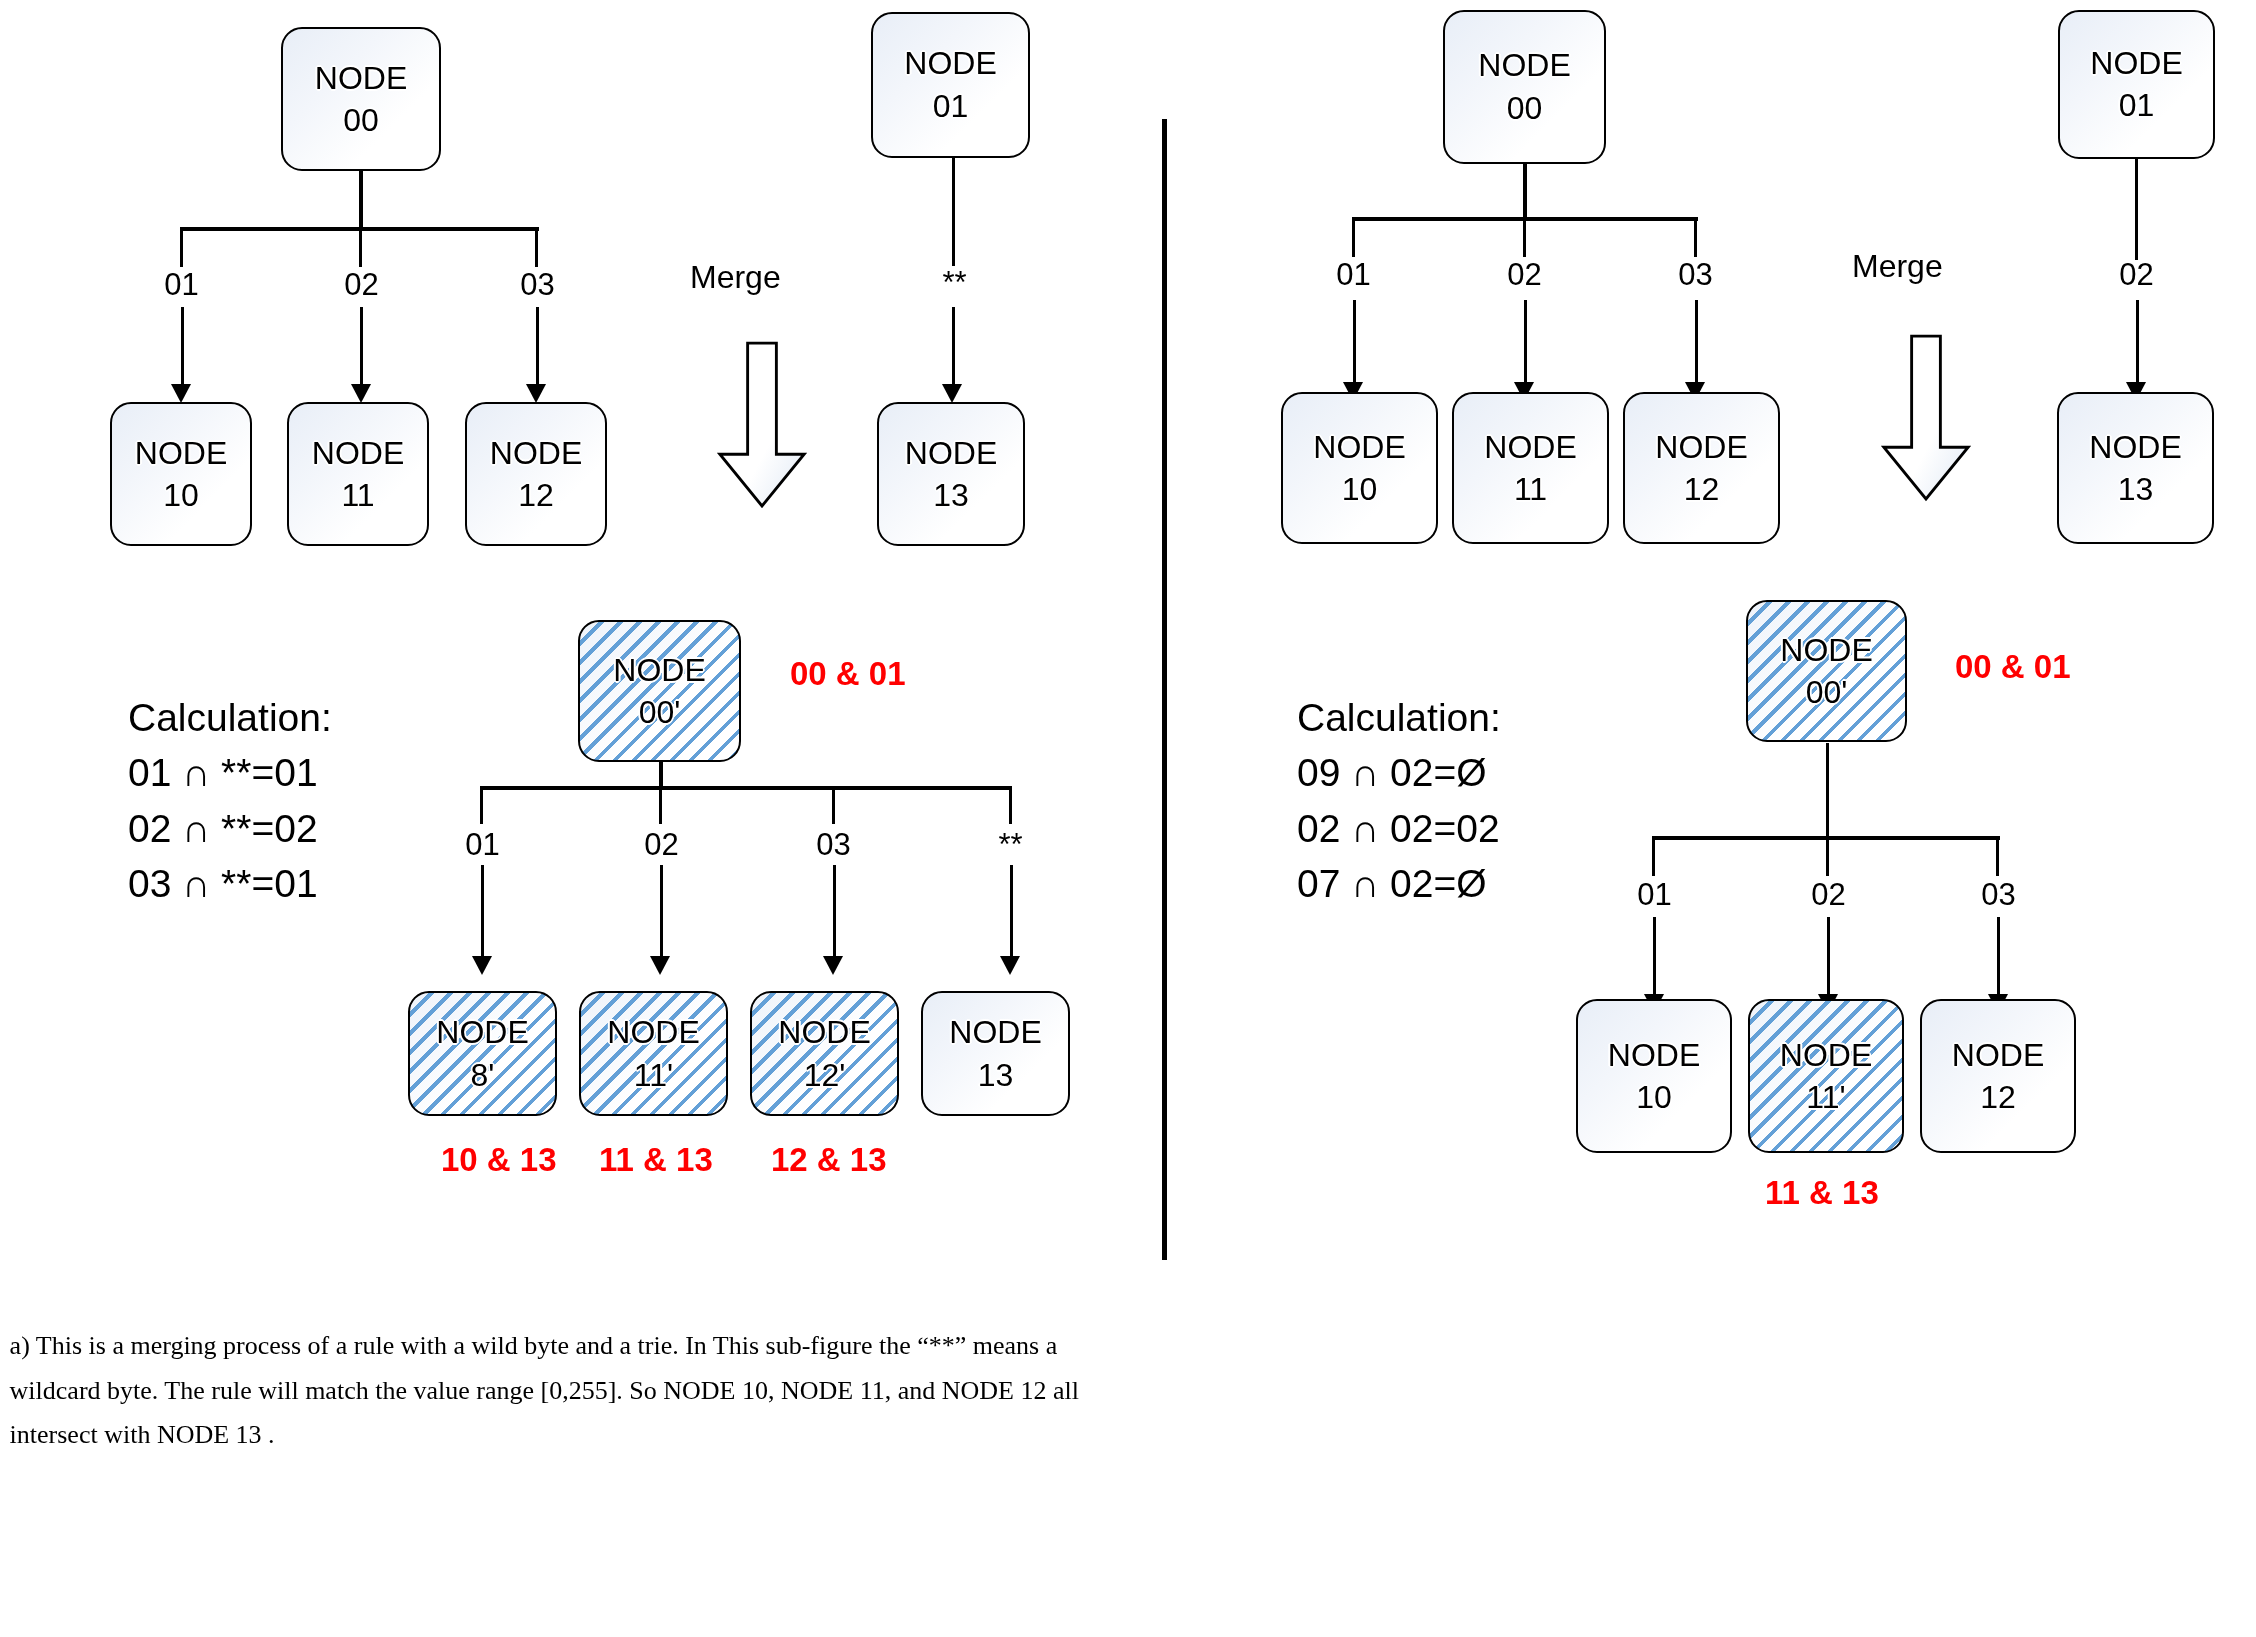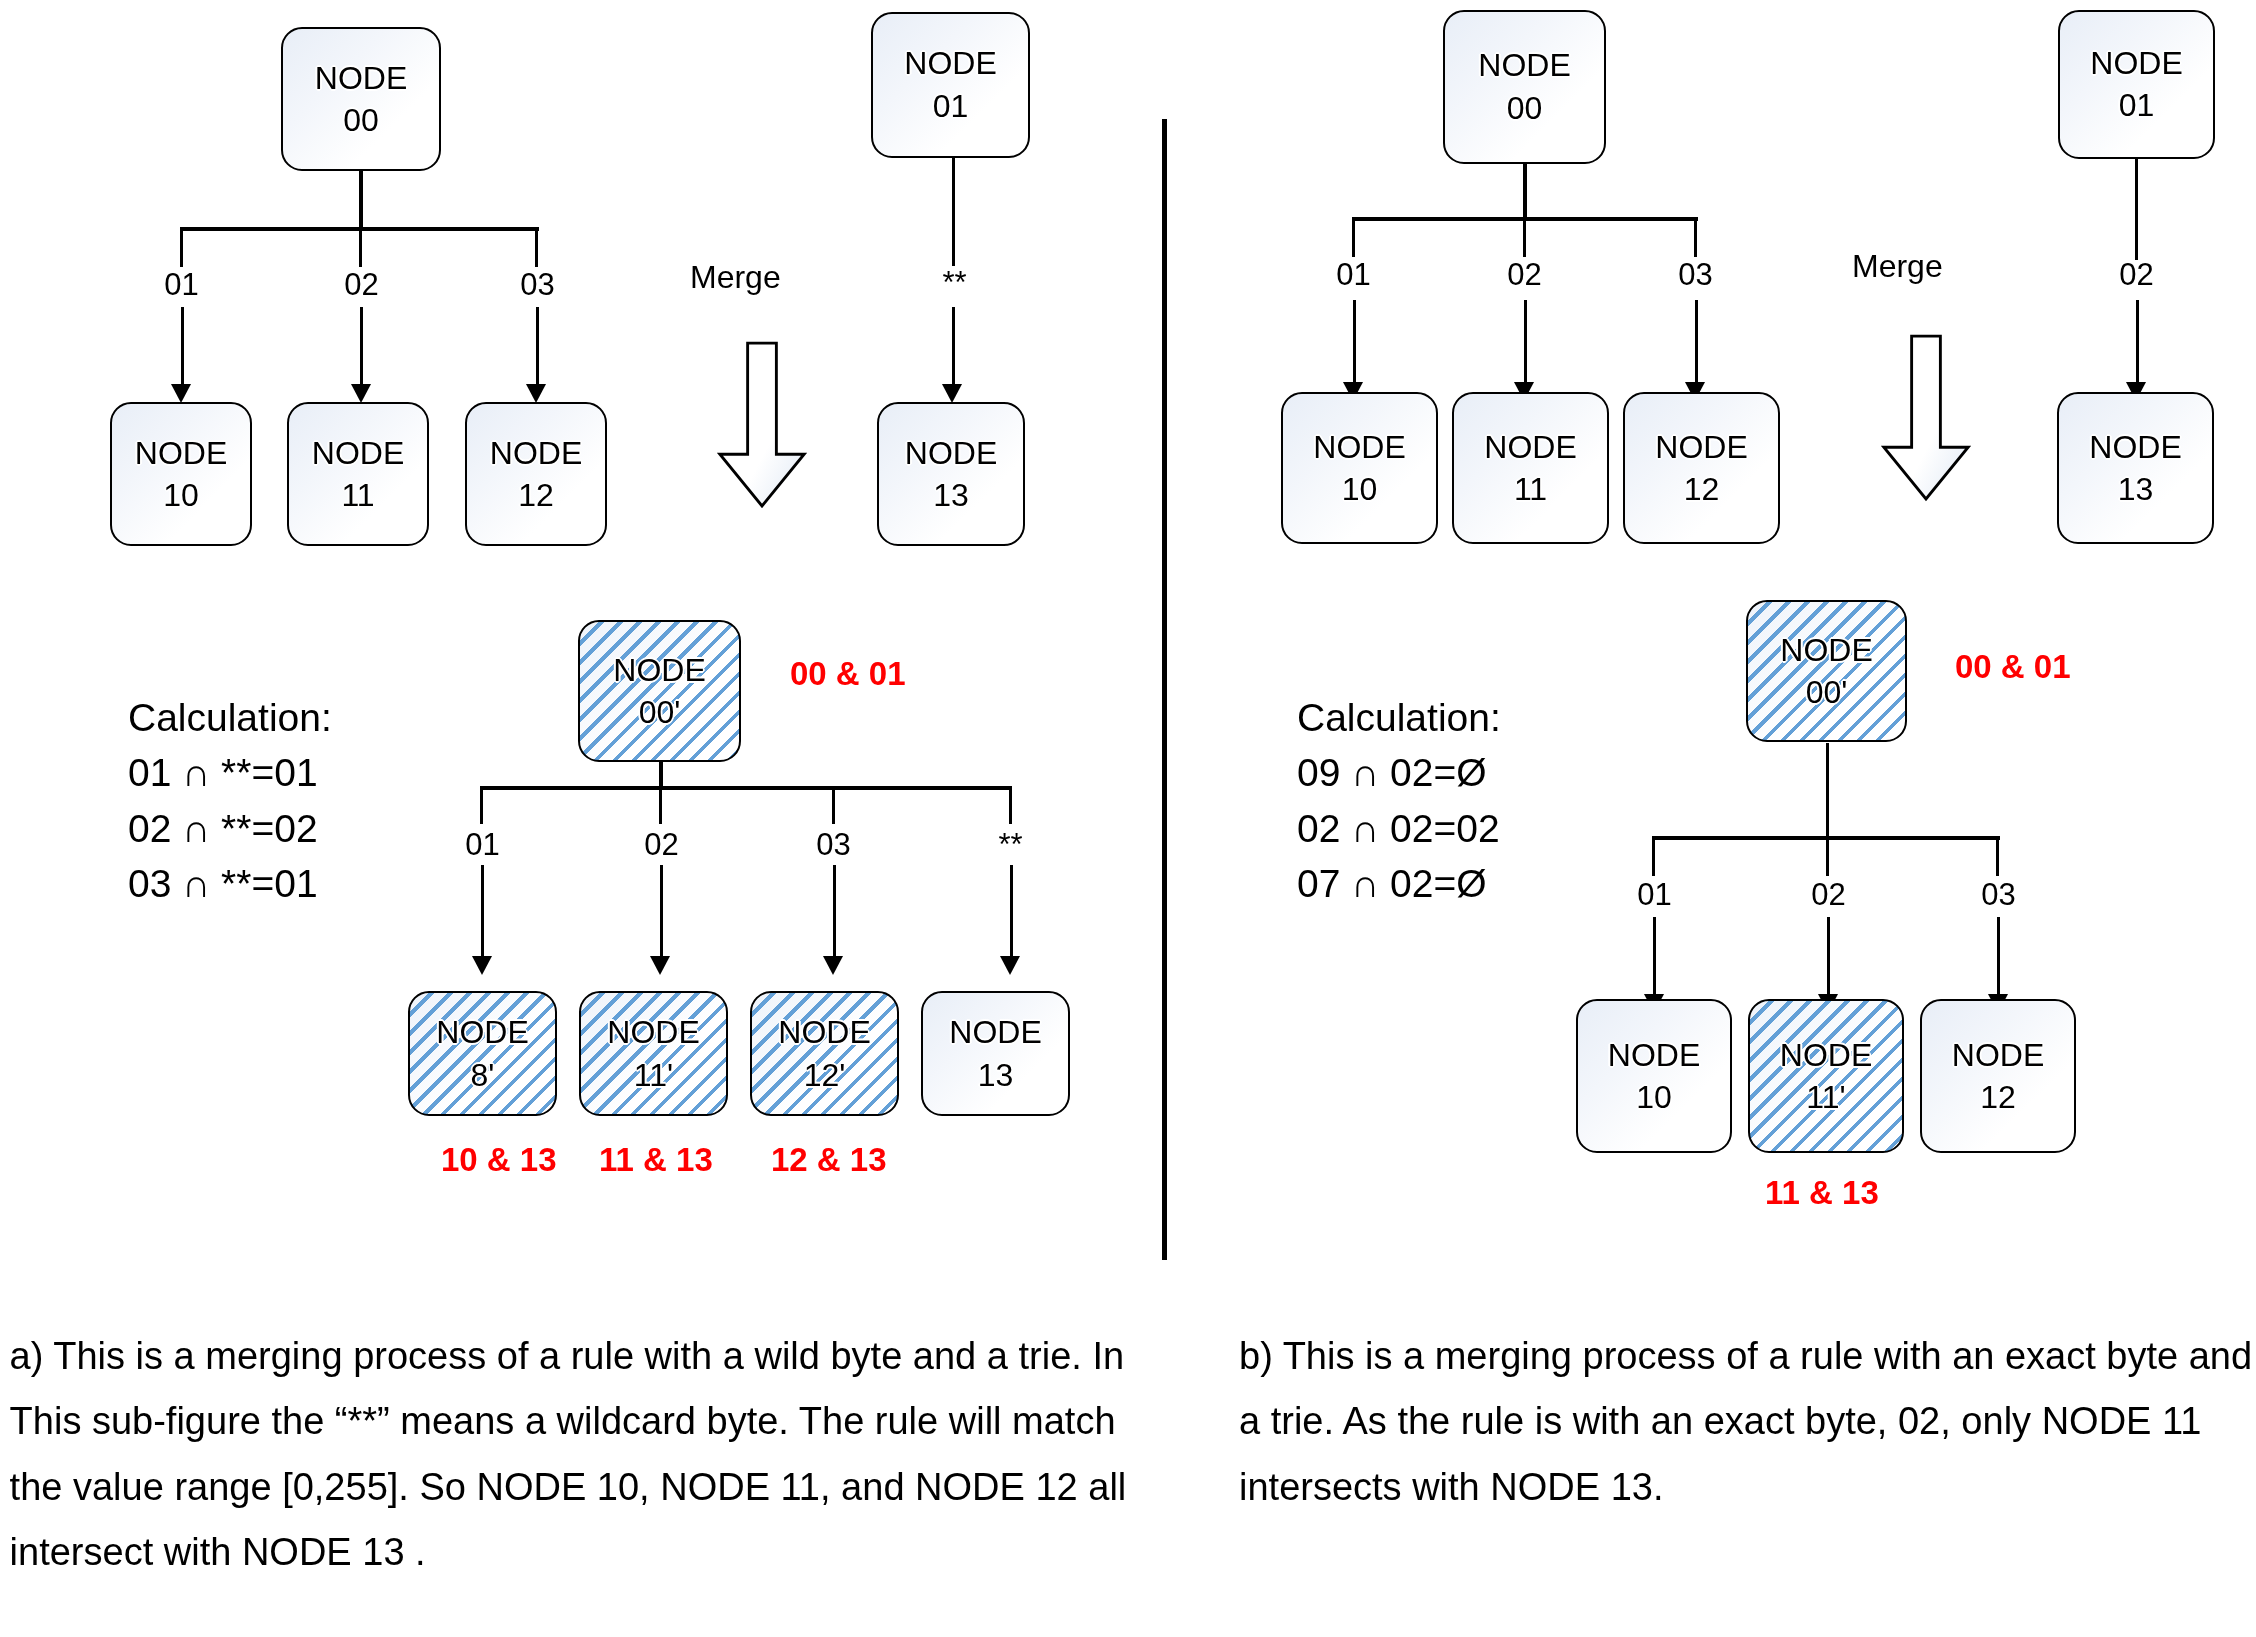--- a/index.html
+++ b/index.html
@@ -62,22 +62,22 @@
   .red{
     position:absolute;color:#FF0000;font-weight:bold;font-size:33px;
     white-space:nowrap;font-family:"Liberation Sans", sans-serif;
   }
 
   
   .divider{position:absolute;background:#000;width:4.8px;}
 
   
   .caption{
-    position:absolute;font-size:38px;line-height:1.72;
-    font-family:Liberation Sans, sans-serif;color:#000;
+    position:absolute;font-size:26px;line-height:1.72;
+    font-family:Liberation Serif, serif;color:#000;
   }
 </style>
 </head>
 <body>
 
 <div class="fig">
 
   <div class="node" style="left:281px;top:27px;width:160px;height:144px;">
     <span class="l1">NODE</span>
     <span class="l2">00</span>
@@ -302,16 +302,15 @@
     <span class="l2">11'</span>
   </div>
   <div class="node" style="left:1920px;top:999px;width:156px;height:154px;">
     <span class="l1">NODE</span>
     <span class="l2">12</span>
   </div>
 
   <div class="red" style="left:1765px;top:1174px;">11 &amp; 13</div>
 
   <div class="caption" style="left:9.6px;top:1324px;width:1129px;">a) This is a merging process of a rule with a wild byte and a trie. In This sub-figure the “**” means a wildcard byte. The rule will match the value range [0,255]. So NODE 10, NODE 11, and NODE 12 all intersect with NODE 13 .</div>
-  <div class="caption" style="left:1239px;top:1324px;width:1018px;">b) This is a merging process of a rule with an exact byte and a trie. As the rule is with an exact byte, 02, only NODE 11 intersects with NODE 13.</div>
 
 </div>
 
 
 </body></html>

